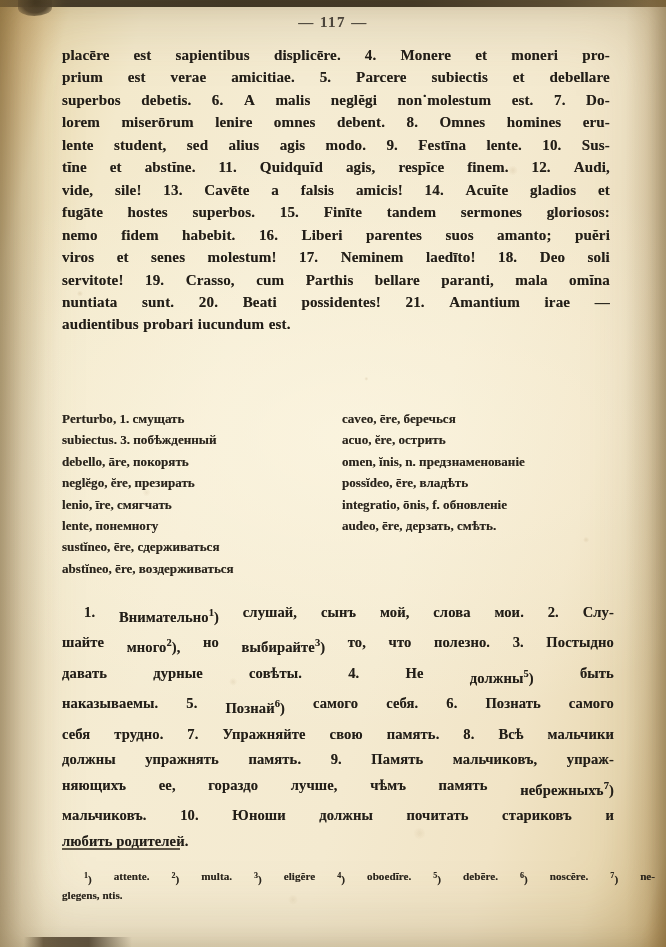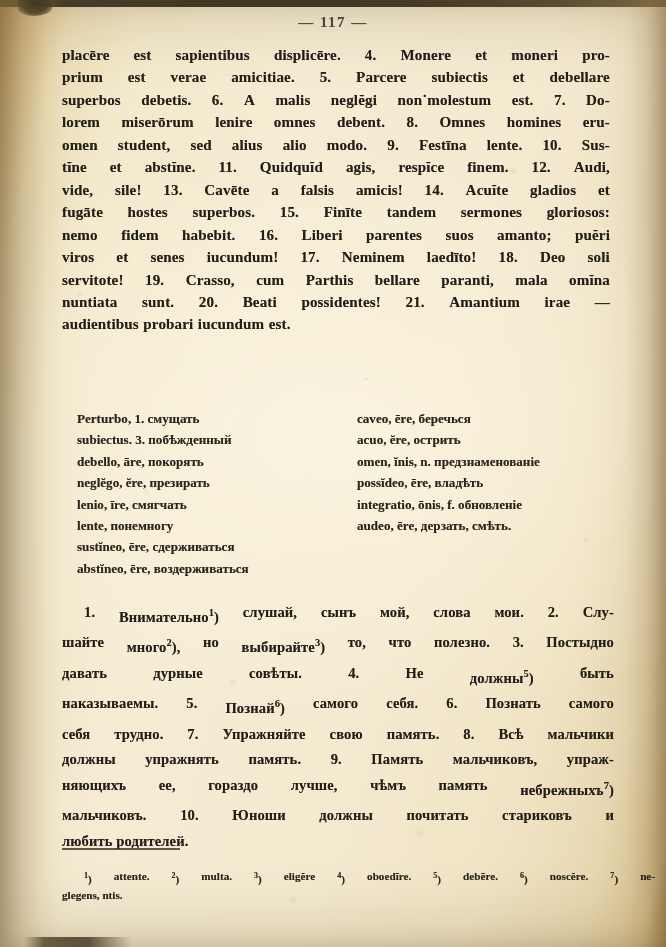--- a/index.html
+++ b/index.html
@@ -111,21 +111,21 @@
     position: absolute;
     left: 62px;
     top: 408px;
     width: 552px;
     display: flex;
     font-size: 13.1px;
     line-height: 21.4px;
     color: #2a251d;
     font-weight: 600;
   }
-  .vocab-col { width: 50%; margin-left: 15px; }
+  .vocab-col { width: 50%; }
   .vocab-col.right { padding-left: 8px; }
   .vocab-col div { white-space: nowrap; }
 
   
   .exercise {
     position: absolute;
     left: 62px;
     top: 600px;
     width: 552px;
     font-size: 14.6px;
@@ -229,25 +229,25 @@
           <span>miserōrum</span>
           <span>lenire</span>
           <span>omnes</span>
           <span>debent.</span>
           <span>8.</span>
           <span>Omnes</span>
           <span>homines</span>
           <span>eru-</span>
         </div>
         <div class="line spread">
-          <span>omen</span>
+          <span>lente</span>
           <span>student,</span>
           <span>sed</span>
           <span>alius</span>
-          <span>alio</span>
+          <span>agis</span>
           <span>modo.</span>
           <span>9.</span>
           <span>Festīna</span>
           <span>lente.</span>
           <span>10.</span>
           <span>Sus-</span>
         </div>
         <div class="line spread">
           <span>tĭne</span>
           <span>et</span>
@@ -291,21 +291,21 @@
           <span>Liberi</span>
           <span>parentes</span>
           <span>suos</span>
           <span>amanto;</span>
           <span>puĕri</span>
         </div>
         <div class="line spread">
           <span>viros</span>
           <span>et</span>
           <span>senes</span>
-          <span>iucundum!</span>
+          <span>molestum!</span>
           <span>17.</span>
           <span>Neminem</span>
           <span>laedīto!</span>
           <span>18.</span>
           <span>Deo</span>
           <span>soli</span>
         </div>
         <div class="line spread">
           <span>servitote!</span>
           <span>19.</span>

